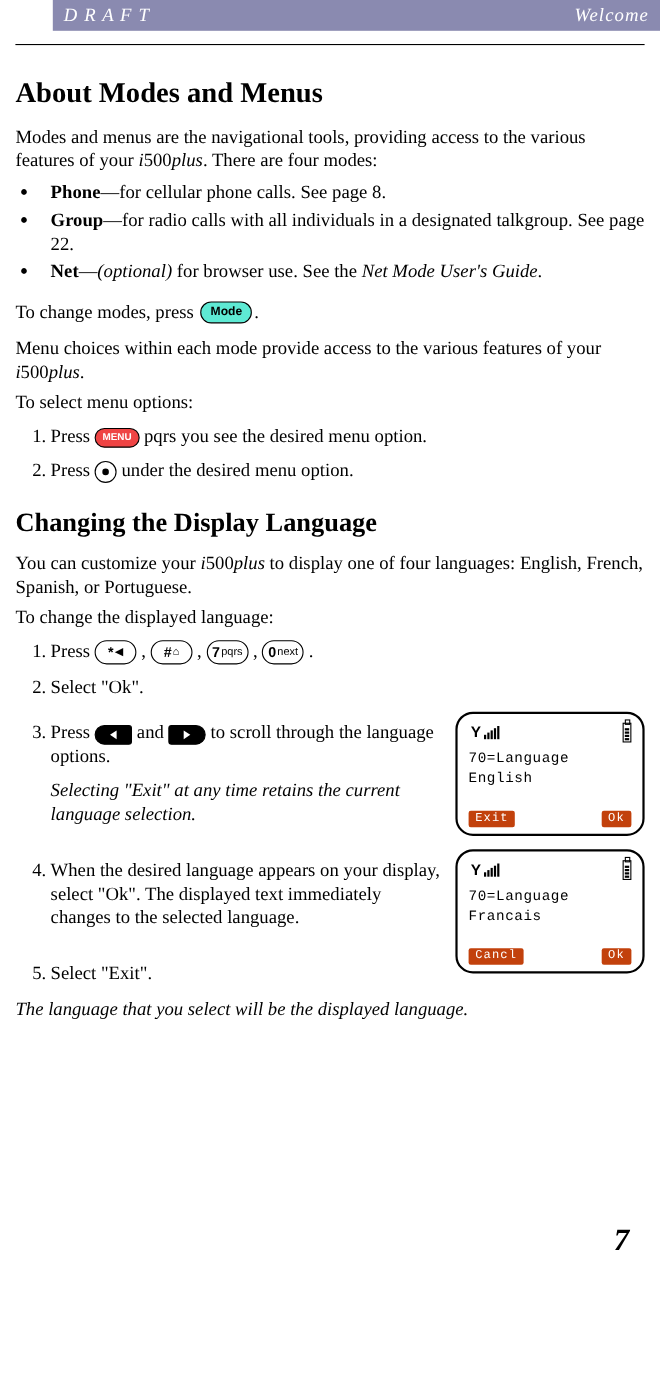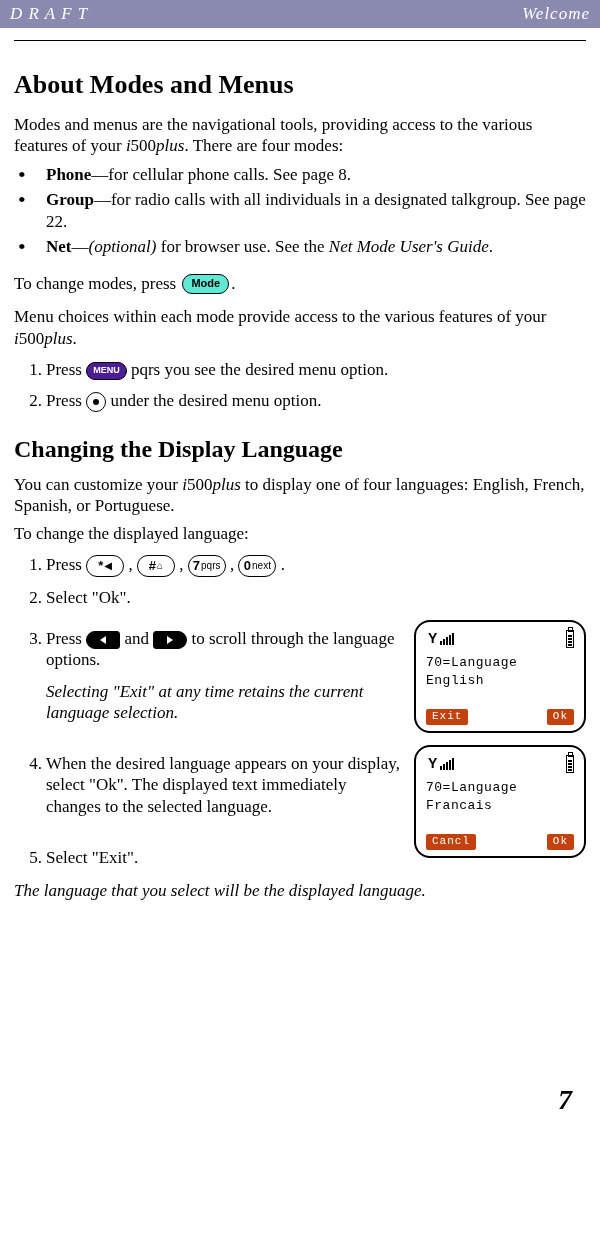--- a/index.html
+++ b/index.html
@@ -1,19 +1,19 @@
 <!DOCTYPE html>
 <html><head>
 <meta charset="utf-8">
 <style>
   * { box-sizing: border-box; margin: 0; padding: 0; }
   html, body { width: 600px; }
   body { font-family: Georgia, 'Times New Roman', serif; color: #000; font-size: 17px; line-height: 1.25; }
 
-  .header { background: #8a8ab0; color: #fff; height: 28px; display: flex; align-items: center; justify-content: space-between; padding: 0 10px; font-style: italic; font-size: 17px; letter-spacing: 1px; }
+  .header { background: #8a8ab0; color: #fff; height: 28px; display: flex; align-items: center; justify-content: space-between; padding: 0 10px; font-style: italic; font-size: 17px; letter-spacing: 1px; margin-left: 48px; }
   .header .right { font-style: italic; }
 
   .content { padding: 12px 14px 0 14px; }
   .rule { border-top: 1px solid #000; margin-bottom: 10px; }
 
   h1 { font-size: 26px; font-weight: bold; margin-bottom: 12px; margin-top: 28px; }
   h2 { font-size: 24px; font-weight: bold; margin: 22px 0 10px 0; }
   p { margin: 6px 0; }
 
   ul.bullets { list-style: none; margin: 8px 0 8px 4px; }
@@ -28,21 +28,21 @@
   ol.numbered { list-style: none; margin: 8px 0 0 12px; }
   ol.numbered li { margin: 10px 0; padding-left: 20px; position: relative; }
   ol.numbered li .num { position: absolute; left: -10px; top: 0; width: 26px; text-align: right; }
 
   .row { display: flex; align-items: flex-start; gap: 10px; }
   .row .text { flex: 1; }
   .row .text p { margin: 0 0 10px 0; }
 
   
   .btn-oval { display: inline-flex; align-items: center; justify-content: center; border: 1.5px solid #000; border-radius: 12px; height: 20px; padding: 0 8px; font-family: Arial, Helvetica, sans-serif; font-size: 11px; font-weight: bold; vertical-align: middle; background: #5eead4; }
-  .btn-pill { display: inline-flex; align-items: center; justify-content: center; border: 1.5px solid #000; border-radius: 14px; height: 18px; padding: 0 6px; font-family: Arial, Helvetica, sans-serif; font-size: 9px; font-weight: bold; vertical-align: middle; background: #4c1d95; color: #fff; }
+  .btn-pill { display: inline-flex; align-items: center; justify-content: center; border: 1.5px solid #000; border-radius: 14px; height: 18px; padding: 0 6px; font-family: Arial, Helvetica, sans-serif; font-size: 9px; font-weight: bold; vertical-align: middle; background: #ef4444; color: #fff; }
   .btn-dot { display: inline-block; width: 20px; height: 20px; border: 1.5px solid #000; border-radius: 50%; position: relative; vertical-align: middle; background: #fff; }
   .btn-dot::after { content: ""; position: absolute; left: 50%; top: 50%; width: 6px; height: 6px; background: #000; border-radius: 50%; transform: translate(-50%, -50%); }
   .btn-key { display: inline-flex; align-items: center; justify-content: center; border: 1.5px solid #000; border-radius: 14px; height: 22px; width: 38px; font-family: Arial, Helvetica, sans-serif; font-size: 10px; vertical-align: middle; background: #fff; }
   .btn-key .big { font-size: 13px; font-weight: bold; margin-right: 1px; }
   .btn-scrollL, .btn-scrollR { display: inline-flex; align-items: center; justify-content: center; width: 34px; height: 18px; border: 1.5px solid #000; background: #000; color: #fff; vertical-align: middle; }
   .btn-scrollL { border-top-left-radius: 12px; border-bottom-left-radius: 12px; border-top-right-radius: 4px; border-bottom-right-radius: 4px; }
   .btn-scrollR { border-top-right-radius: 12px; border-bottom-right-radius: 12px; border-top-left-radius: 4px; border-bottom-left-radius: 4px; }
   .tri { width: 0; height: 0; display: inline-block; }
   .tri-left { border-top: 4px solid transparent; border-bottom: 4px solid transparent; border-right: 6px solid #fff; }
   .tri-right { border-top: 4px solid transparent; border-bottom: 4px solid transparent; border-left: 6px solid #fff; }
@@ -99,20 +99,21 @@
 
   <p class="press-line">
     <span class="t">To change modes, press </span>
     <span class="btn-oval">Mode</span>
     <span class="t">.</span>
   </p>
 
   <p>
     <span>Menu choices within each mode provide access to the various features of your </span><span class="ital">i</span><span>500</span><span class="ital">plus</span><span>.</span>
   </p>
+  <p>To select menu options:</p>
 
   <ol class="numbered">
     <li>
       <span class="num">1.</span>
       <span>Press </span>
       <span class="btn-pill">MENU</span>
       <span> pqrs you see the desired menu option.</span>
     </li>
     <li>
       <span class="num">2.</span>

